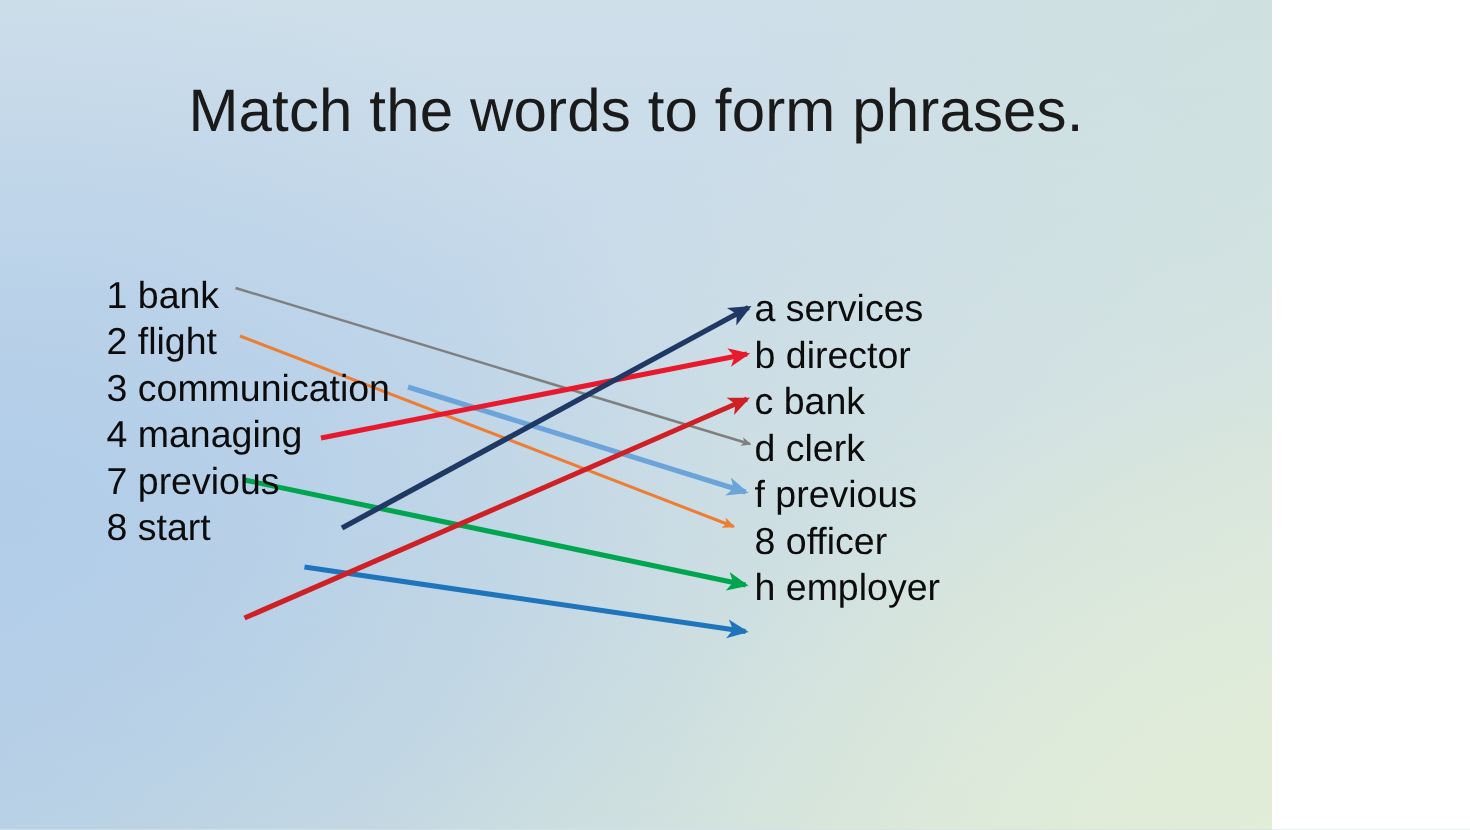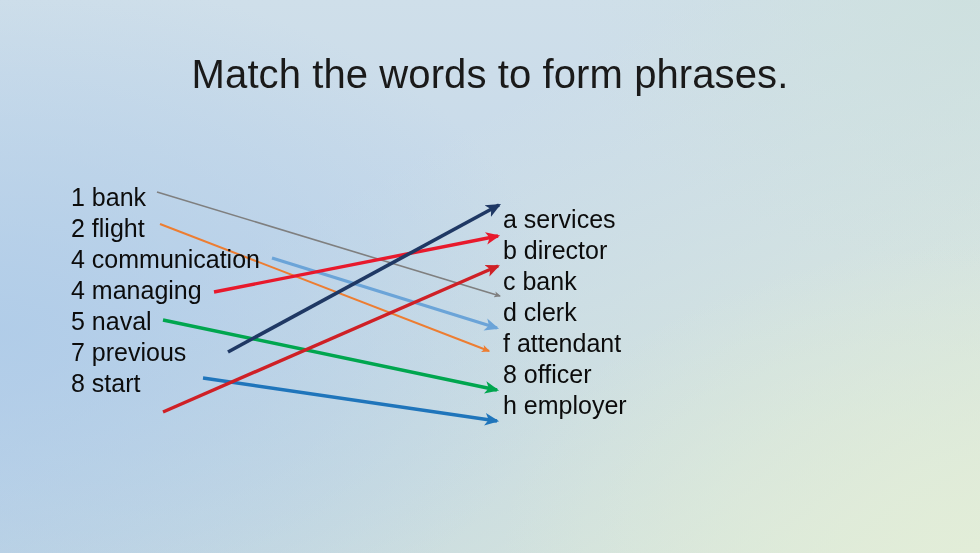--- a/index.html
+++ b/index.html
@@ -7,21 +7,21 @@
     padding: 0;
   }
   body {
     width: 980px;
     height: 553px;
     overflow: hidden;
     font-family: "Liberation Sans", sans-serif;
   }
   #slide {
     position: relative;
-    width: 980px;
+    width: 848px;
     height: 553px;
     overflow: hidden;
     background: #cfe0e0;
   }
   
   #bg-base {
     position: absolute;
     inset: 0;
     background:
       linear-gradient(to bottom right, rgba(174,203,232,0) 35%, rgba(226,237,216,0.95) 100%),
@@ -54,21 +54,21 @@
     color: #0c0c0c;
     line-height: 31px;
     white-space: nowrap;
   }
   #left-column {
     left: 71px;
     top: 182px;
   }
   #right-column {
     left: 503px;
-    top: 204px;
+    top: 191px;
   }
   .item {
     height: 31px;
   }
   #connectors {
     position: absolute;
     left: 0;
     top: 0;
     width: 980px;
     height: 553px;
@@ -118,30 +118,29 @@
       <line x1="214" y1="292" x2="498" y2="236" stroke="#e8192c" stroke-width="3.4" stroke-linecap="butt" marker-end="url(#arrow-3)"></line>
       <line x1="163" y1="320" x2="497" y2="390" stroke="#00a64f" stroke-width="3.4" stroke-linecap="butt" marker-end="url(#arrow-4)"></line>
       <line x1="228" y1="352" x2="499" y2="205" stroke="#1f3864" stroke-width="3.6" stroke-linecap="butt" marker-end="url(#arrow-5)"></line>
       <line x1="203" y1="378" x2="497" y2="421" stroke="#1f75bb" stroke-width="3.4" stroke-linecap="butt" marker-end="url(#arrow-6)"></line>
       <line x1="163" y1="412" x2="498" y2="266" stroke="#cf2026" stroke-width="3.4" stroke-linecap="butt" marker-end="url(#arrow-7)"></line>
     </svg>
 
   <div id="left-column" class="column">
     <div class="item">1 bank</div>
     <div class="item">2 flight</div>
-    <div class="item">4 communication</div>
+    <div class="item">3 communication</div>
     <div class="item">4 managing</div>
-    <div class="item">5 naval</div>
     <div class="item">7 previous</div>
     <div class="item">8 start</div>
   </div>
 
   <div id="right-column" class="column">
     <div class="item">a services</div>
     <div class="item">b director</div>
     <div class="item">c bank</div>
     <div class="item">d clerk</div>
-    <div class="item">f attendant</div>
+    <div class="item">f previous</div>
     <div class="item">8 officer</div>
     <div class="item">h employer</div>
   </div>
 
 </div>
 
 </body></html>

